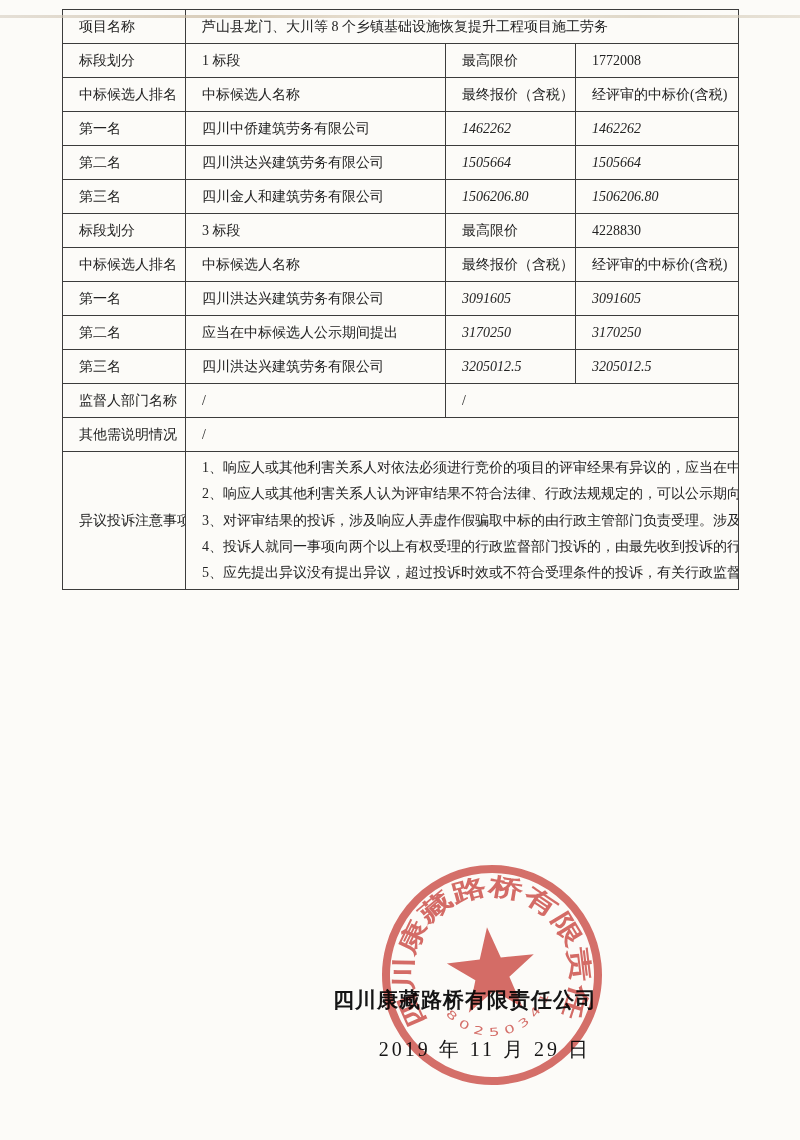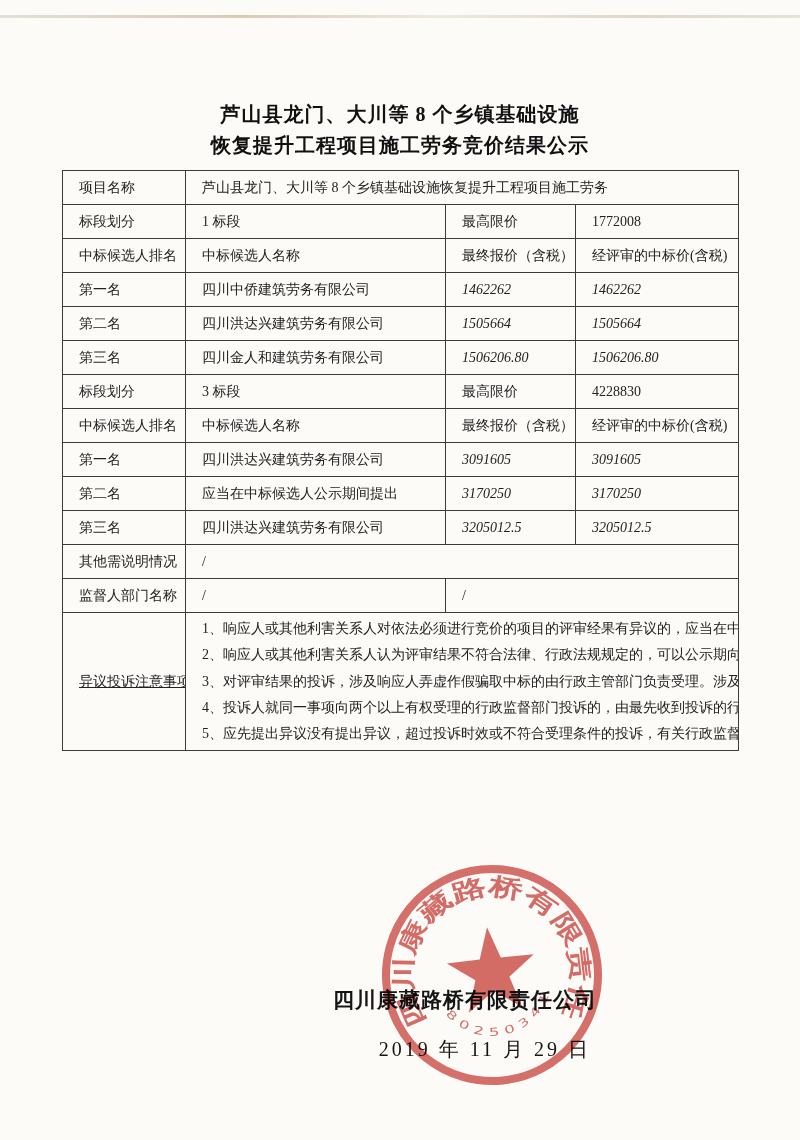--- a/index.html
+++ b/index.html
@@ -27,21 +27,21 @@
   table.doc-table td {
     border:1px solid #3c3c3c;
     padding:3px 16px;
     height:27px;
     overflow:hidden;
     white-space:nowrap;
     vertical-align:middle;
   }
   td.num { text-align:left;font-style:italic; }
   tr.bold-row td { font-weight:normal; }
-  td.obj-label { white-space:normal; line-height:26px;text-decoration:underline; }
+  td.obj-label { white-space:normal; line-height:26px; }
   td.objection-cell {
     white-space:normal;
     vertical-align:top;
     height:366px;
     padding:7px 12px 6px 12px;
     line-height:26.3px;
   }
   .objection-cell p { margin:0; }
   .sig-company {
     position:absolute; top:986px; left:0; width:100%;
@@ -60,24 +60,20 @@
     transform:rotate(-6deg);
     pointer-events:none;
   }
 </style>
 </head>
 <body>
 
 <div class="page">
   <div class="scan-edge"></div>
 
-  <div class="title">
-    <div>芦山县龙门、大川等 8 个乡镇基础设施</div>
-    <div>恢复提升工程项目施工劳务竞价结果公示</div>
-  </div>
 
   <table class="doc-table">
     <colgroup>
       <col style="width:123px">
         <col style="width:260px">
         <col style="width:130px">
         <col style="width:163px">
     </colgroup>
     <tbody>
       <tr>
@@ -141,27 +137,27 @@
         <td class="num">3170250</td>
       </tr>
       <tr>
         <td>第三名</td>
         <td>四川洪达兴建筑劳务有限公司</td>
         <td class="num">3205012.5</td>
         <td class="num">3205012.5</td>
       </tr>
 
       <tr>
-        <td>其他需说明情况</td>
-        <td colspan="3">/</td>
-      </tr>
-      <tr>
         <td>监督人部门名称</td>
         <td>/</td>
         <td colspan="2">/</td>
+      </tr>
+      <tr>
+        <td>其他需说明情况</td>
+        <td colspan="3">/</td>
       </tr>
 
       <tr>
         <td class="obj-label">异议投诉注意事项</td>
         <td colspan="3" class="objection-cell">
           <p>1、响应人或其他利害关系人对依法必须进行竞价的项目的评审经果有异议的，应当在中标候选人公示期间提出。采购人应当自收到异议之日起 3 日内作出答复；作出答复前，应当暂停采购活动。</p>
           <p>2、响应人或其他利害关系人认为评审结果不符合法律、行政法规规定的，可以公示期向有关行政监督部门进行投诉。投诉前应当先向谈判人提出异议，异议答复期间不计算在前款规定的期限内。投诉书应当符合《建设工程项目招标投标活动投诉处理办法》规定。</p>
           <p>3、对评审结果的投诉，涉及响应人弄虚作假骗取中标的由行政主管部门负责受理。涉及评审错误或评审无效的由项目审批部门负责受理。</p>
           <p>4、投诉人就同一事项向两个以上有权受理的行政监督部门投诉的，由最先收到投诉的行政监督部门负责处理。</p>
           <p>5、应先提出异议没有提出异议，超过投诉时效或不符合受理条件的投诉，有关行政监督部门不予受理；投诉人故意捏造事实、伪造证明材料或以非法手段取得证明材料进行投诉，给他人造成损失的，依法承担赔偿责任。</p>

